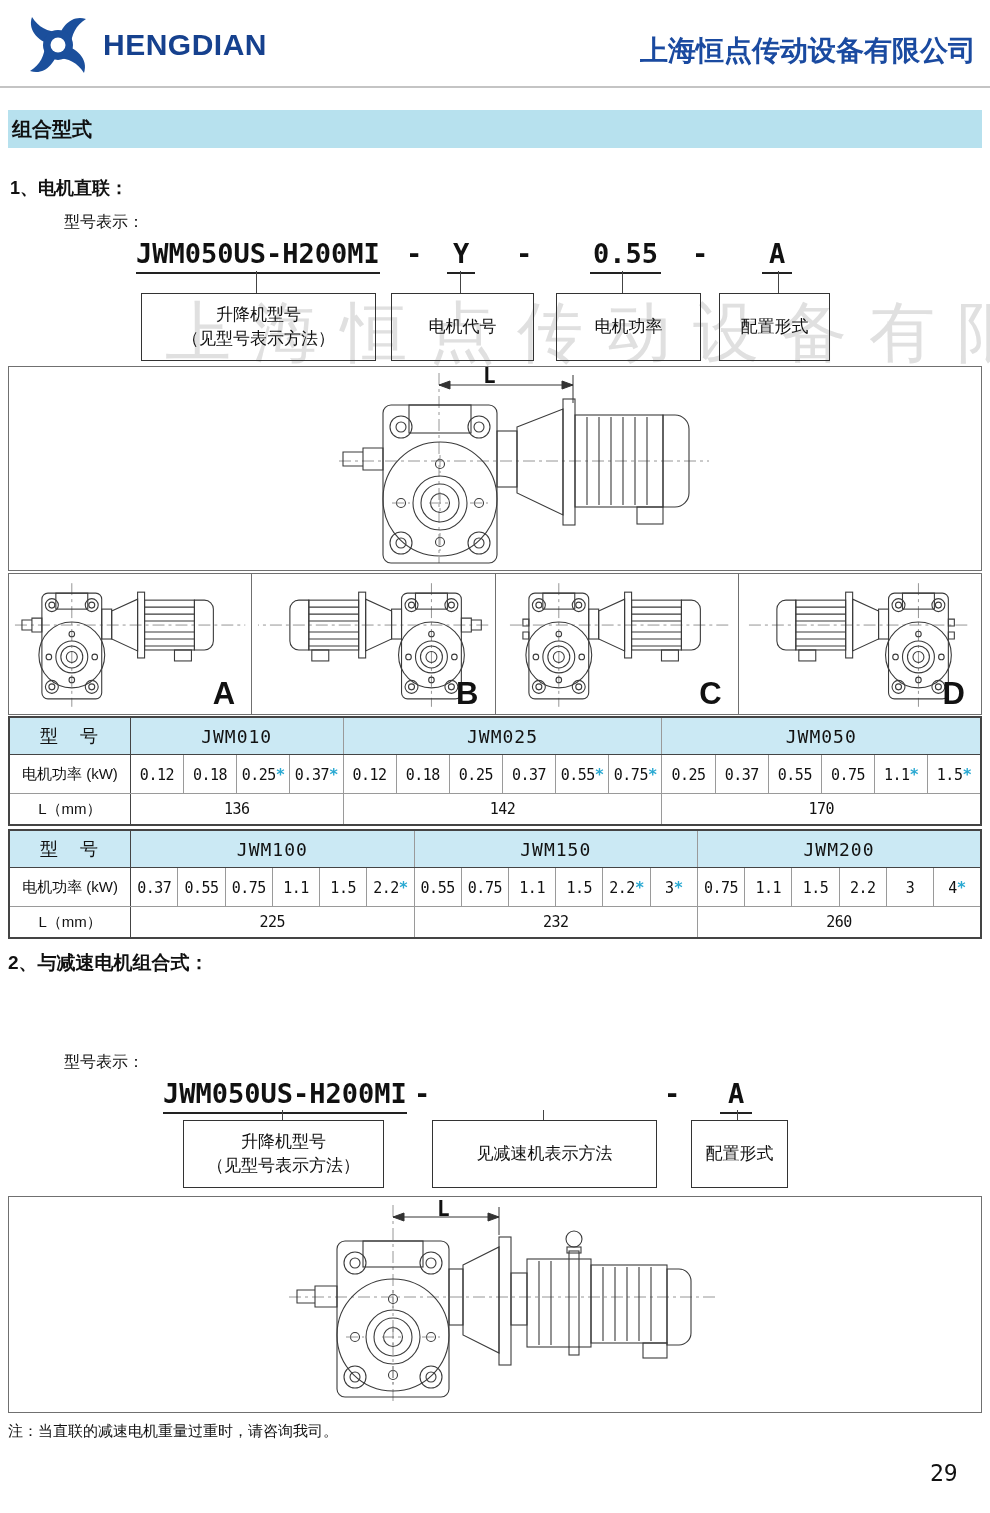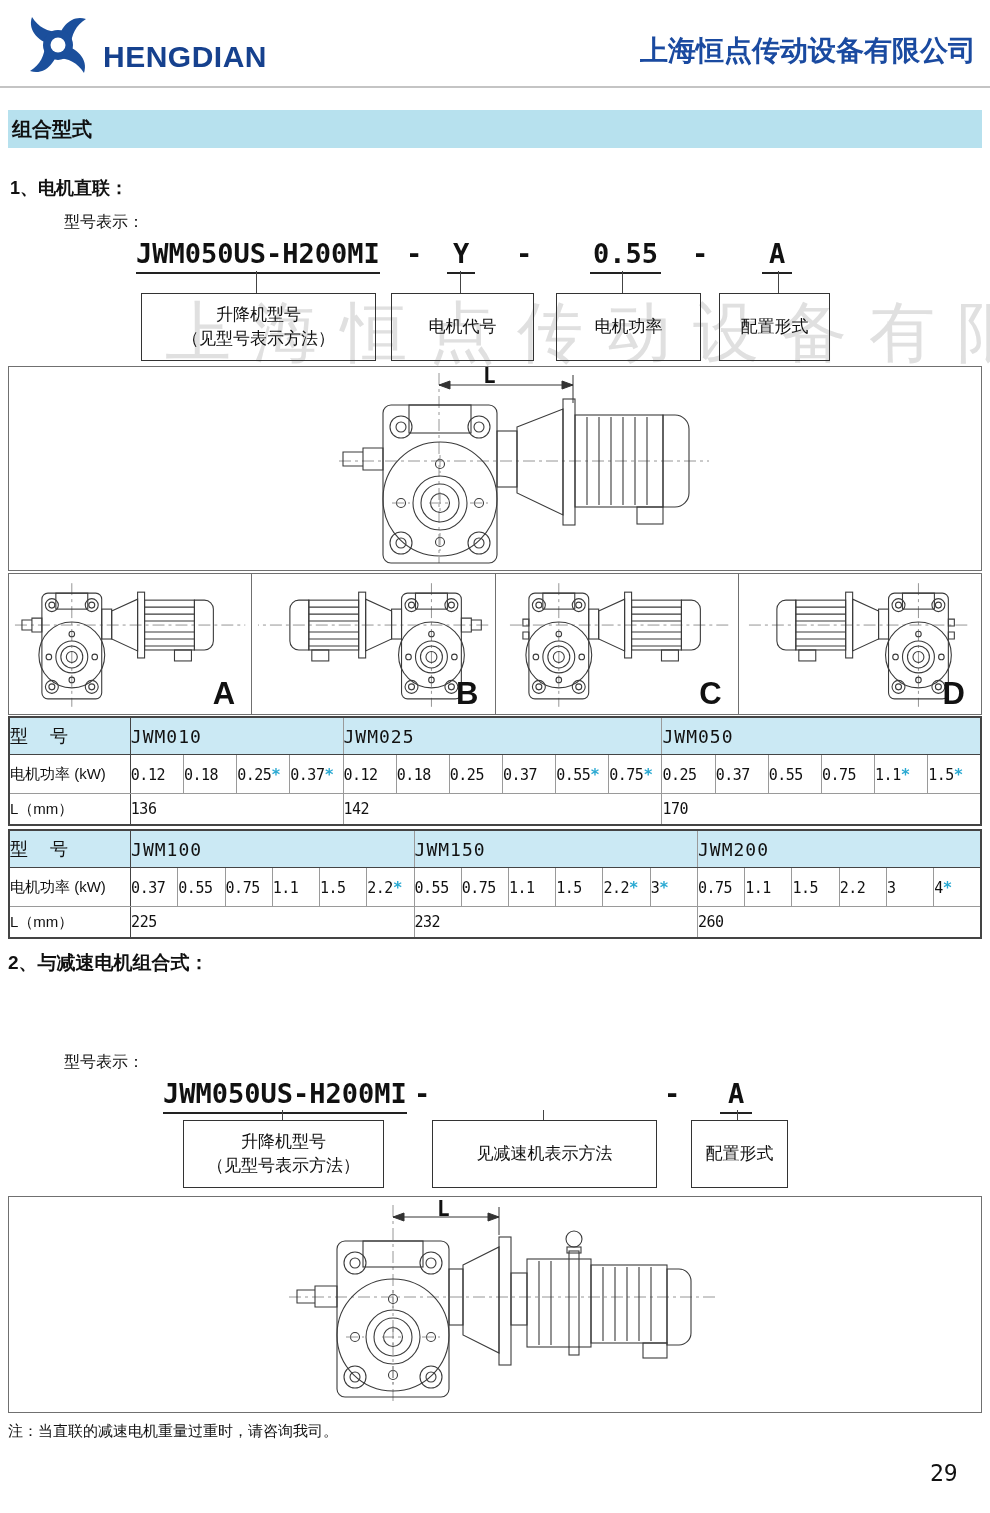--- a/index.html
+++ b/index.html
@@ -1,20 +1,20 @@
 <!DOCTYPE html>
 <html><head>
 <meta charset="utf-8">
 <style>
   html,body{margin:0;padding:0;background:#fff;}
   .page{position:relative;width:990px;height:1513px;background:#fff;overflow:hidden;
         font-family:"Liberation Sans",sans-serif;color:#111;}
   .abs{position:absolute;}
   
-  .brand{font-size:30px;font-weight:700;color:#16418e;letter-spacing:.5px;margin-top:12px;}
+  .brand{font-size:30px;font-weight:700;color:#16418e;letter-spacing:.5px;}
   .company{font-size:28px;font-weight:700;color:#1a4aa0;font-family:"Liberation Serif",serif;}
   .hdr-rule{left:0;top:86px;width:990px;height:2px;background:#c4c4c4;}
   
   .banner{left:8px;top:110px;width:974px;height:38px;background:#b7e1ee;display:flex;align-items:center;}
   .banner span{font-size:20px;font-weight:600;padding-left:4px;color:#101010;}
   .h1{font-size:18px;font-weight:600;}
   .sublabel{font-size:16px;margin-left:16px;}
   
   .mseg{font-family:"DejaVu Sans Mono","Liberation Mono",monospace;font-weight:700;font-size:27px;
         border-bottom:2px solid #222;padding-bottom:3px;white-space:nowrap;}
@@ -29,21 +29,21 @@
   .cfgwrap{left:8px;top:573px;width:972px;height:140px;border:1px solid #707070;display:flex;}
   .cfg-cell{position:relative;flex:1 1 0;border-right:1px solid #707070;}
   .cfg-cell:last-child{border-right:none;}
   .cfg-cell svg{position:absolute;inset:0;width:100%;height:100%;}
   .cfg-letter{position:absolute;right:16px;bottom:2px;font-size:31px;font-weight:700;}
   svg .ln{fill:none;stroke:#3b3b3b;stroke-width:1.1px;}
   svg .cl{fill:none;stroke:#8a8a8a;stroke-width:.9px;stroke-dasharray:12 4 3 4;}
   svg .dim{stroke:#333;stroke-width:1px;fill:#333;}
   
   table.ptab{border-collapse:collapse;table-layout:fixed;width:974px;border:2px solid #444;}
-  table.ptab td{border:1px solid #9a9a9a;vertical-align:middle;padding:0;overflow:hidden;}
+  table.ptab td{border:1px solid #9a9a9a;text-align:center;vertical-align:middle;padding:0;overflow:hidden;}
   table.ptab tr.hd td{background:#cbe9f4;border-bottom:1px solid #444;font-size:18px;height:36px;}
   table.ptab tr.hd td.grp{font-family:"DejaVu Sans Mono",monospace;font-weight:400;letter-spacing:1px;}
   table.ptab td.lbl{font-size:15px;border-right:1px solid #444;}
   table.ptab tr.hd td.lbl{font-size:18px;letter-spacing:2px;}
   table.ptab tr.pw td{height:38px;}
   table.ptab tr.ln td{height:30px;}
   table.ptab td.num{font-family:"DejaVu Sans Mono",monospace;font-size:15px;letter-spacing:-.5px;}
   table.ptab td.gsep{border-left:1px solid #0369a1;}
   .star{color:#2aa9d2;font-weight:700;font-size:1.05em;}
   

